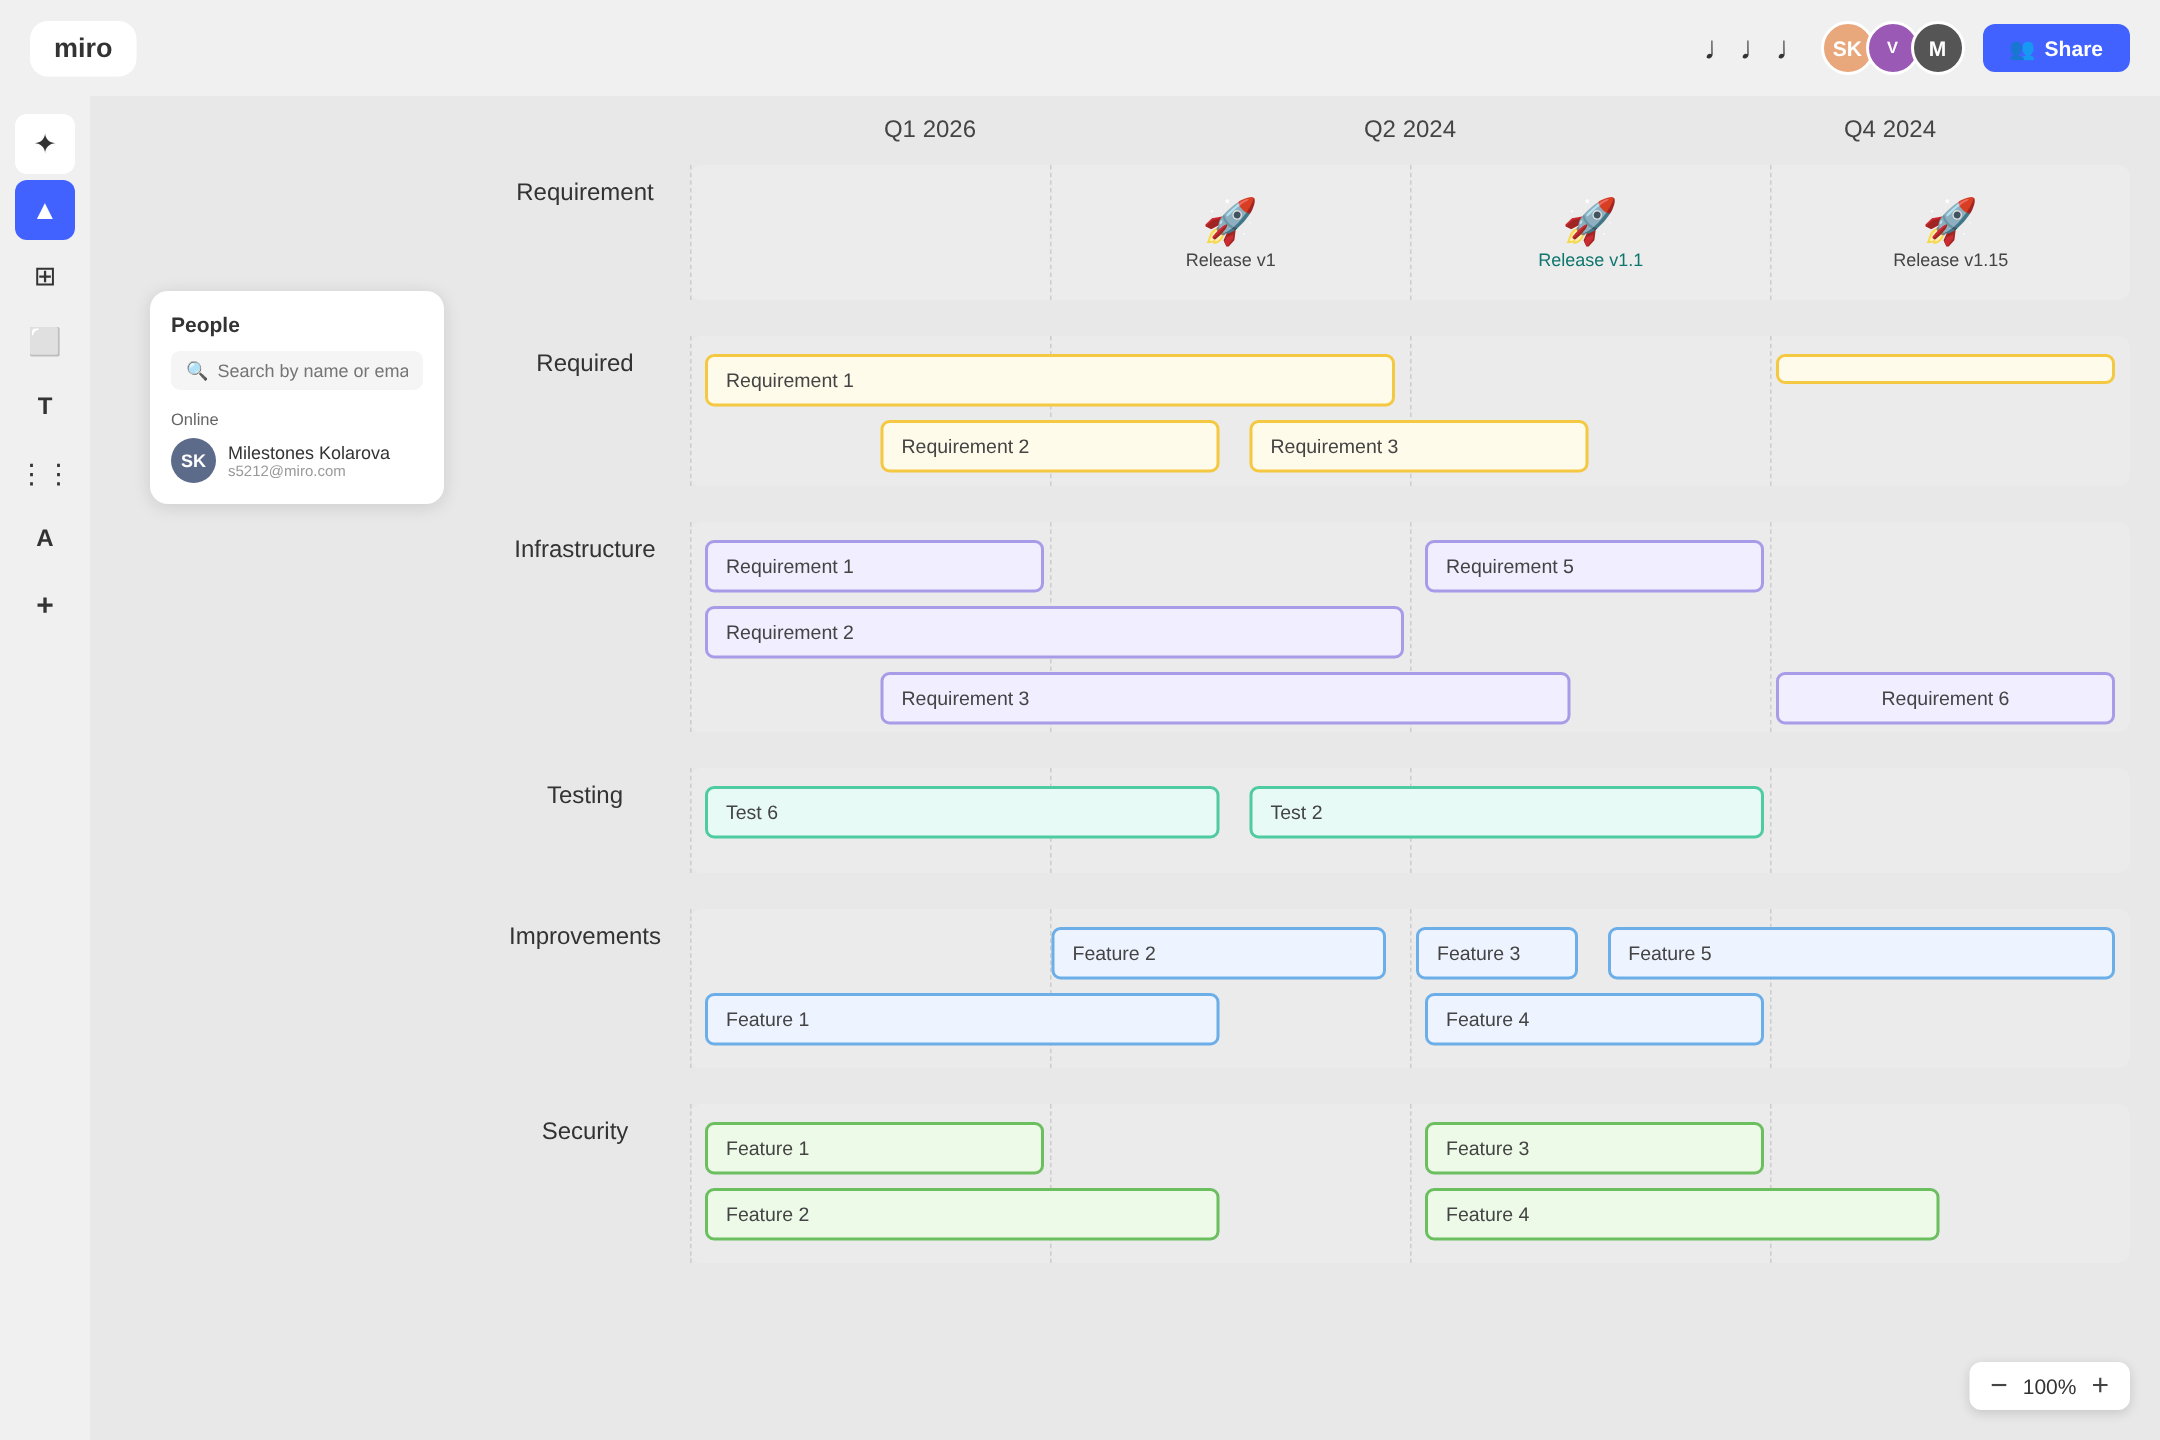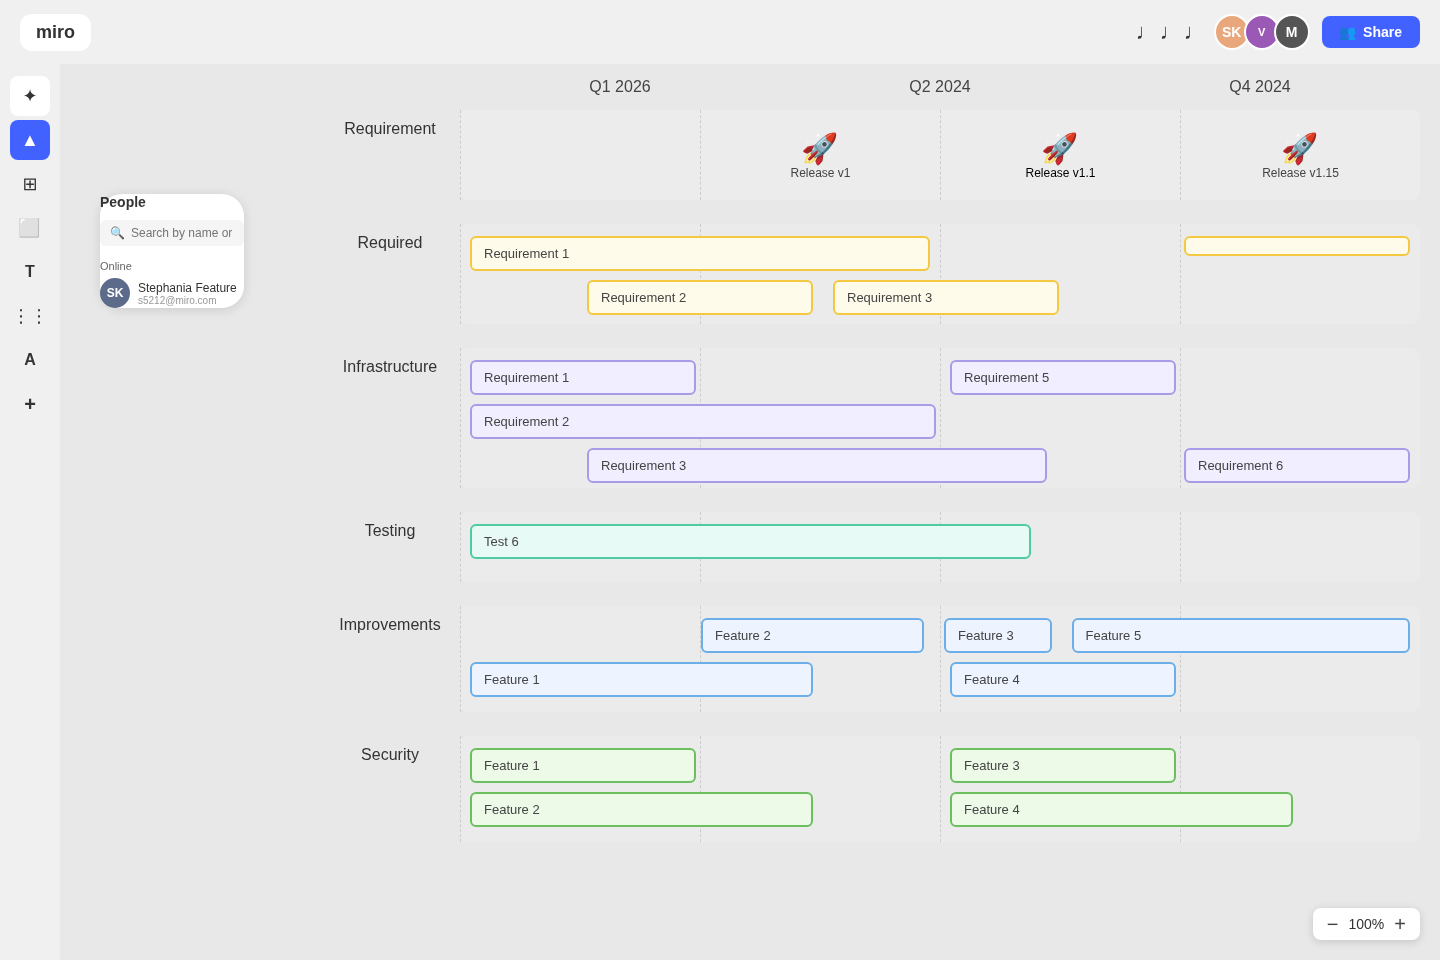--- a/index.html
+++ b/index.html
@@ -123,24 +123,25 @@
       bottom: 0;
       overflow: auto;
       background: #e8e8e8;
     }
 
     
     .people-panel {
       position: absolute;
       top: 130px;
       left: 40px;
-      width: 144px;
+      width: 196px;
       background: white;
-      border-radius: 22px;
+      border-radius: 12px;
       box-shadow: 0 2px 12px rgba(0,0,0,0.12);
+      padding: 14px;
       z-index: 50;
     }
     .people-title {
       font-size: 14px;
       font-weight: 600;
       color: #333;
       margin-bottom: 10px;
     }
     .search-box {
       display: flex;
@@ -327,21 +328,21 @@
   <div class="people-panel">
     <div class="people-title">People</div>
     <div class="search-box">
       <span class="search-icon-sm">🔍</span>
       <input type="text" placeholder="Search by name or email" style="">
     </div>
     <div class="online-label">Online</div>
     <div class="user-row">
       <div class="user-avatar">SK</div>
       <div class="user-info">
-        <div class="name">Stephania Feature</div>
+        <div class="name">Milestones Kolarova</div>
         <div class="email">s5212@miro.com</div>
       </div>
     </div>
   </div>
 
   <div class="roadmap-wrapper" style="margin-left:260px; margin-right:20px; padding-top:10px;">
 
     <div class="quarters-header">
       <div class="quarter-col">Q1 2026</div>
       <div class="quarter-col">Q2 2024</div>
@@ -353,21 +354,21 @@
       <div class="row-content">
         <div style="display:grid; grid-template-columns: repeat(4, 1fr); height:90px; background:rgba(255,255,255,0.2); border-radius:8px;">
           <div style="display:flex;flex-direction:column;align-items:center;justify-content:center; border-left:1px dashed #ccc;">
           </div>
           <div style="display:flex;flex-direction:column;align-items:center;justify-content:center; border-left:1px dashed #ccc;">
             <span style="font-size:30px;">🚀</span>
             <span style="font-size:12px;color:#444;">Release v1</span>
           </div>
           <div style="display:flex;flex-direction:column;align-items:center;justify-content:center; border-left:1px dashed #ccc;">
             <span style="font-size:30px;">🚀</span>
-            <span style="font-size:12px;color:#000000;">Release v1.1</span>
+            <span style="font-size:12px;color:#0f766e;">Release v1.1</span>
           </div>
           <div style="display:flex;flex-direction:column;align-items:center;justify-content:center; border-left:1px dashed #ccc;">
             <span style="font-size:30px;">🚀</span>
             <span style="font-size:12px;color:#444;">Release v1.15</span>
           </div>
         </div>
       </div>
     </div>
 
     <div class="roadmap-row">
@@ -432,39 +433,42 @@
           <div style="flex:0.5;"></div>
           <div style="flex:1;"></div>
         </div>
 
         <div style="position:absolute;top:96px;left:0;right:0;display:flex;">
           <div style="flex:0.5;"></div>
           <div style="flex:2;padding:0 6px;">
             <div class="card card-purple">Requirement 3</div>
           </div>
           <div style="flex:0.5;"></div>
-          <div style="flex:1;padding:0 6px;">
+          <div style="flex:1;padding:0 6px;text-align:center;">
             <div class="card card-purple">Requirement 6</div>
           </div>
         </div>
       </div>
     </div>
 
     <div class="roadmap-row">
       <div class="row-label">Testing</div>
       <div class="row-content" style="position:relative;height:70px;background:rgba(255,255,255,0.15);border-radius:8px;">
         <div style="position:absolute;top:0;bottom:0;left:0;right:0;display:grid;grid-template-columns:repeat(4,1fr);">
           <div style="border-left:1px dashed #ccc;"></div>
           <div style="border-left:1px dashed #ccc;"></div>
           <div style="border-left:1px dashed #ccc;"></div>
           <div style="border-left:1px dashed #ccc;"></div>
         </div>
         <div style="position:absolute;top:8px;left:0;right:0;display:flex;">
           <div style="flex:1.5;padding:0 6px;">
             <div class="card card-teal">Test 6</div>
+          </div>
+          <div style="flex:1.5;padding:0 6px;">
+            <div class="card card-teal">Test 2</div>
           </div>
           <div style="flex:1;"></div>
         </div>
       </div>
     </div>
 
     <div class="roadmap-row">
       <div class="row-label">Improvements</div>
       <div class="row-content" style="position:relative;height:106px;background:rgba(255,255,255,0.15);border-radius:8px;">
         <div style="position:absolute;top:0;bottom:0;left:0;right:0;display:grid;grid-template-columns:repeat(4,1fr);">

